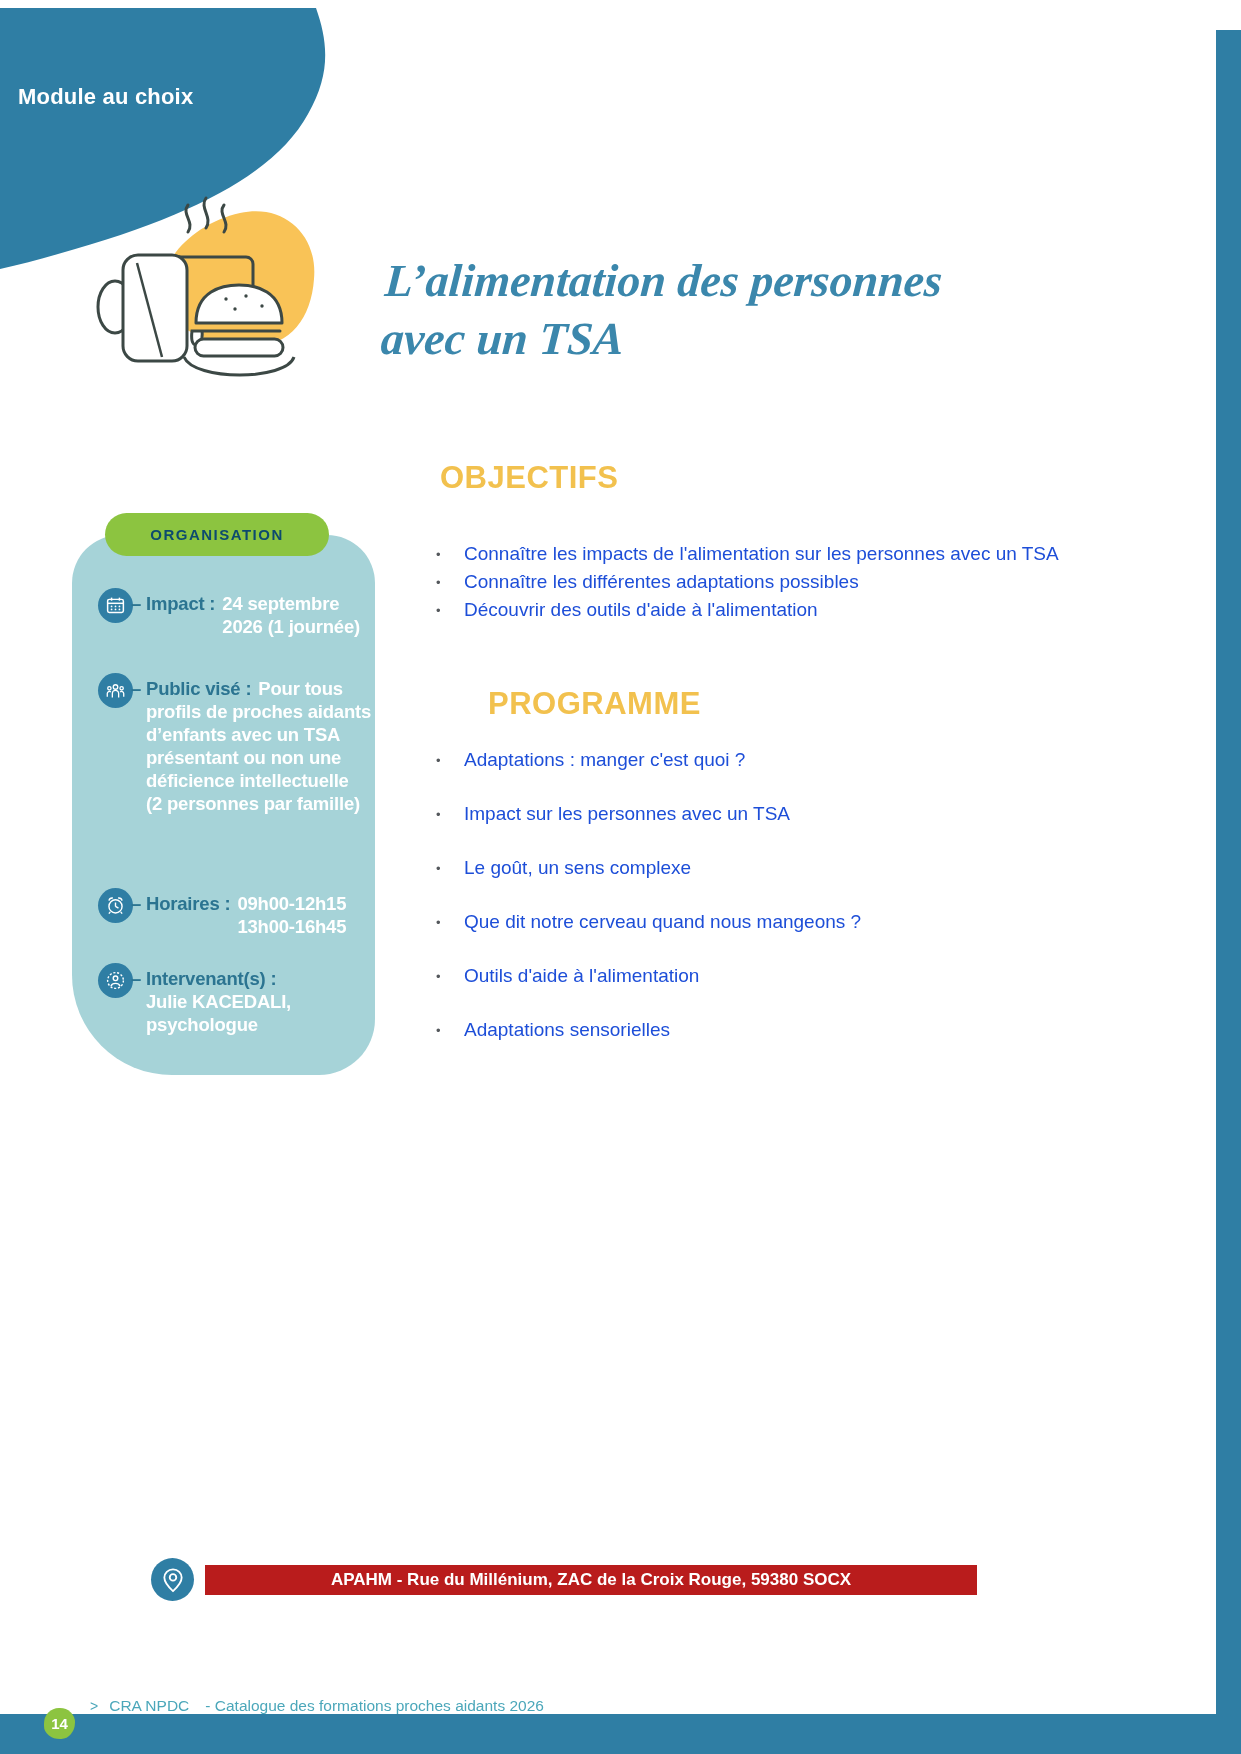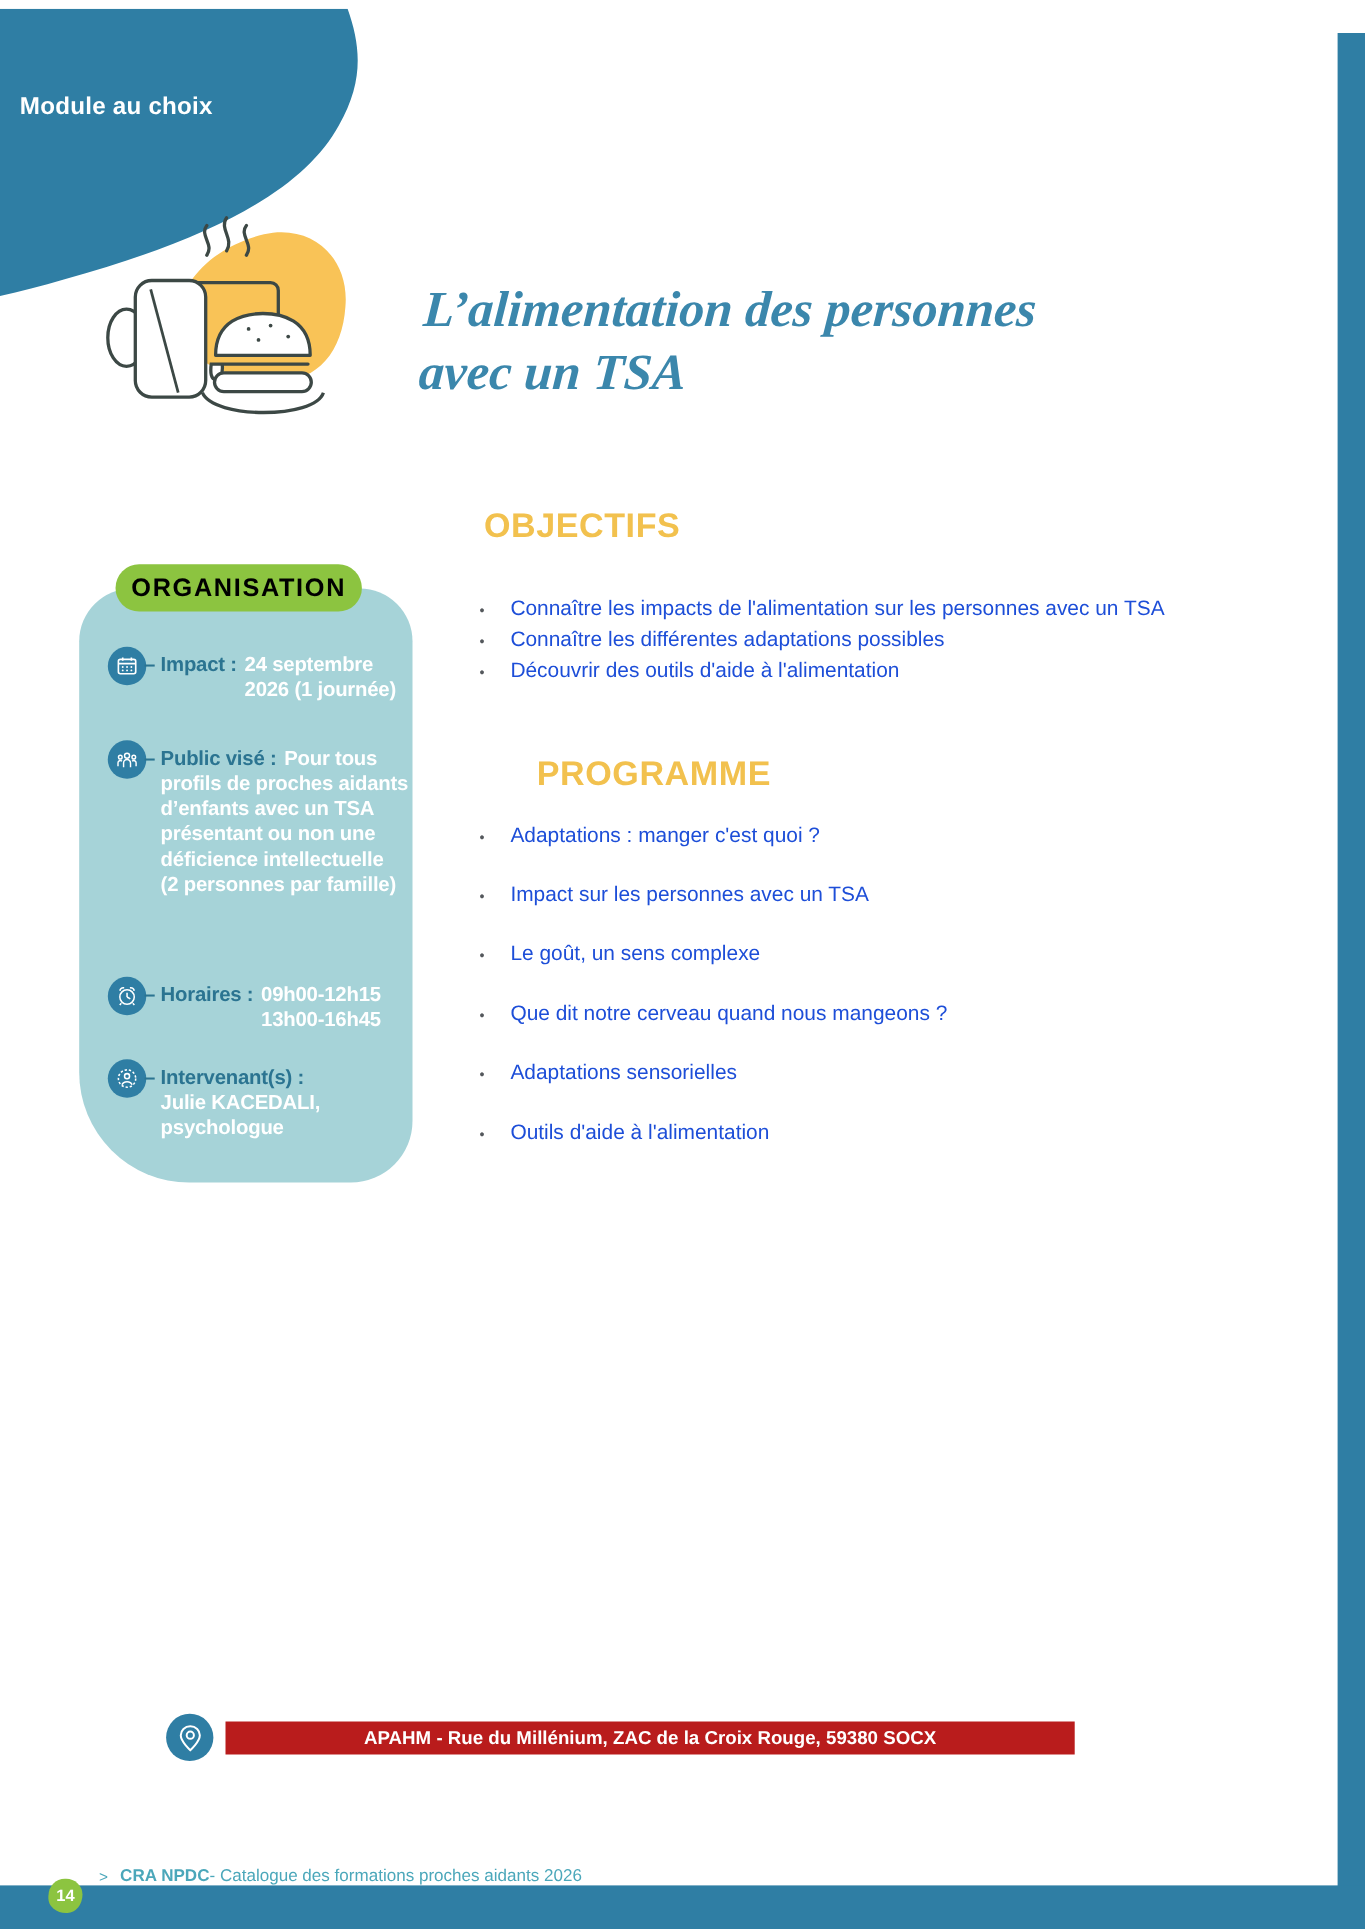--- a/index.html
+++ b/index.html
@@ -17,22 +17,22 @@
   
   .illustration{position:absolute;left:88px;top:193px;width:244px;height:202px;}
   .hero-title{position:absolute;left:383px;top:252px;width:620px;color:#3B87AC;
               font-family:"Liberation Serif",serif;font-style:italic;font-weight:600;
               font-size:46px;line-height:58px;transform:skewX(-4deg);}
 
   
   .panel{position:absolute;left:72px;top:535px;width:303px;height:540px;background:#A6D3D8;
          border-radius:48px 48px 56px 100px;}
   .pill{position:absolute;left:33px;top:-22px;width:224px;height:43px;background:#8CC440;border-radius:22px;
-        display:flex;align-items:center;justify-content:center;color:#000000;font-weight:bold;
-        font-size:23px;letter-spacing:1.5px;}
+        display:flex;align-items:center;justify-content:center;color:#0c4a6e;font-weight:bold;
+        font-size:15px;letter-spacing:1.5px;}
   .entry{position:absolute;left:26px;display:flex;align-items:flex-start;}
   .entry-dates{top:57px;} .entry-public{top:142px;} .entry-horaires{top:357px;} .entry-intervenant{top:432px;}
   .icon-circle{width:35px;height:35px;border-radius:50%;background:#2F7EA4;flex:none;
                display:flex;align-items:center;justify-content:center;margin-top:-4px;}
   .txt{margin-left:13px;position:relative;font-size:18.5px;font-weight:bold;line-height:23px;
        letter-spacing:-.2px;width:242px;}
   .dash{position:absolute;left:-15px;top:0;color:#2B7491;}
   .lbl{color:#2B7491;margin-right:7px;}
   .val{color:#ffffff;white-space:pre-line;}
   .val-block{display:inline-block;vertical-align:top;}
@@ -50,21 +50,21 @@
   .loc-bar{position:absolute;left:205px;top:1565px;width:772px;height:30px;background:#b91c1c;
            display:flex;align-items:center;justify-content:center;color:#fff;font-weight:bold;font-size:17px;}
   .loc-pin{position:absolute;left:151px;top:1558px;width:43px;height:43px;border-radius:50%;background:#2F7EA4;
            display:flex;align-items:center;justify-content:center;}
 
   
   .footer{position:absolute;left:44px;top:1672px;display:flex;align-items:center;color:#4BA7BA;font-size:15.5px;}
   .page-badge{width:31px;height:31px;background:#8CC440;border-radius:50% 50% 46% 54% / 52% 48% 56% 44%;
               color:#fff;font-weight:bold;display:flex;align-items:center;justify-content:center;font-size:15px;margin-top:36px;}
   .fsep{margin:0 11px 0 15px;font-size:14px;}
-  .fbrand{font-weight:bold;margin-right:0;}
+  .fbrand{font-weight:normal;margin-right:16px;}
 </style>
 </head>
 <body>
 
 <div class="page">
 
   <div class="right-strip"></div>
   <div class="bottom-bar"></div>
 
   <svg class="header-swoosh" viewBox="0 0 345 270">
@@ -189,22 +189,22 @@
     <li>Connaître les différentes adaptations possibles</li>
     <li>Découvrir des outils d'aide à l'alimentation</li>
   </ul>
 
   <div class="section-h h-programme">PROGRAMME</div>
   <ul class="bullets prog-list">
     <li>Adaptations : manger c'est quoi ?</li>
     <li>Impact sur les personnes avec un TSA</li>
     <li>Le goût, un sens complexe</li>
     <li>Que dit notre cerveau quand nous mangeons ?</li>
+    <li>Outils d'aide à l'alimentation</li>
     <li>Adaptations sensorielles</li>
-    <li>Outils d'aide à l'alimentation</li>
   </ul>
 
   <div class="loc-bar">
     <span>APAHM - Rue du Millénium, ZAC de la Croix Rouge, 59380 SOCX</span>
   </div>
   <div class="loc-pin">
     <svg width="24" height="26" viewBox="0 0 24 27" fill="none" stroke="#fff" stroke-width="1.9">
       <path d="M12,2.5 C6.8,2.5 3,6.4 3,11 C3,17 12,25 12,25 C12,25 21,17 21,11 C21,6.4 17.2,2.5 12,2.5 Z"></path>
       <circle cx="12" cy="10.8" r="3.4"></circle>
     </svg>

